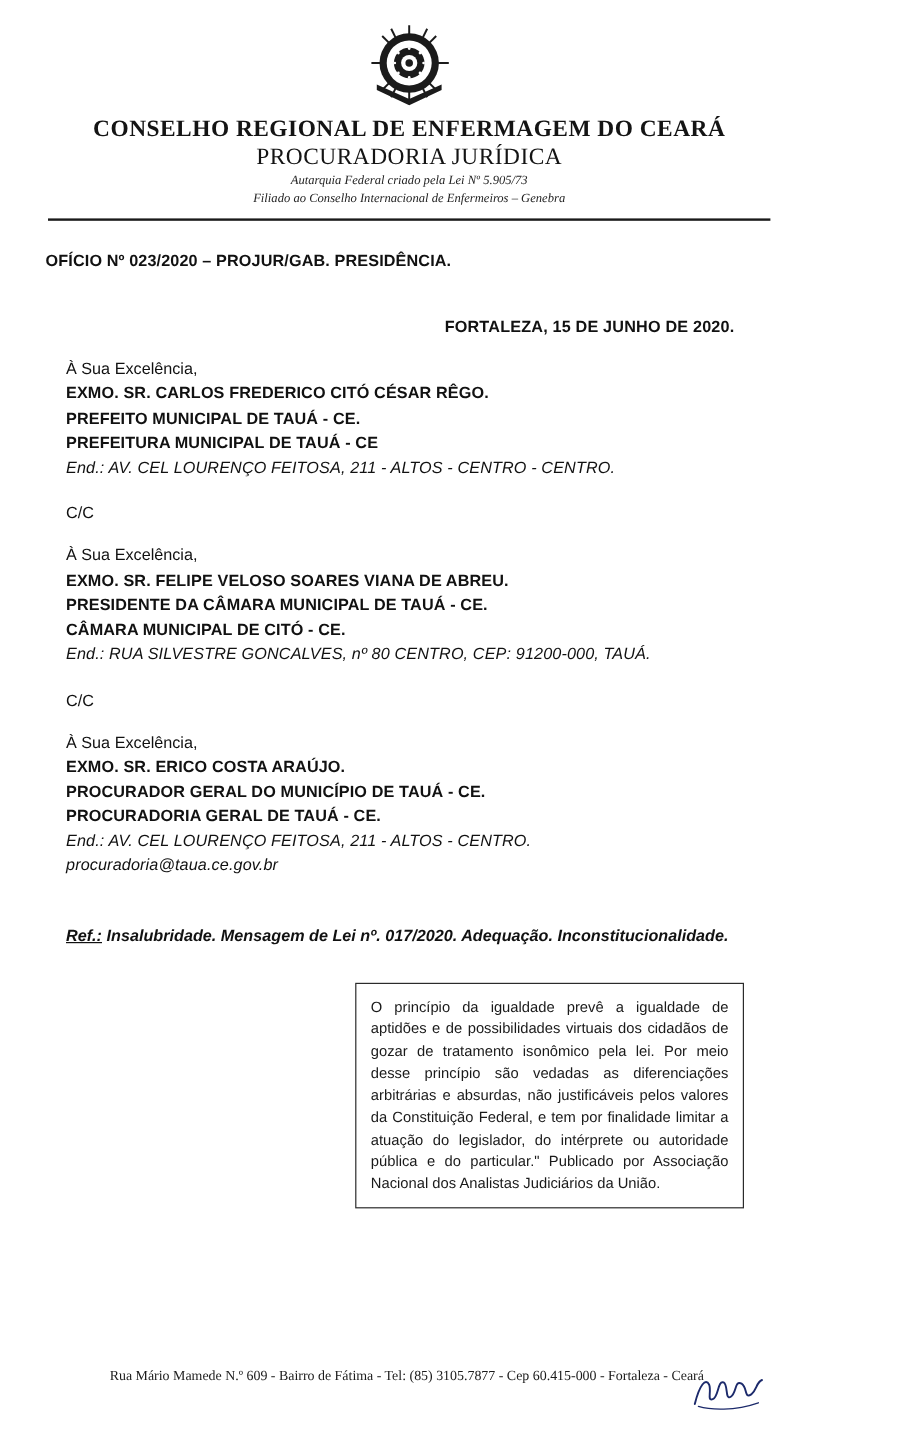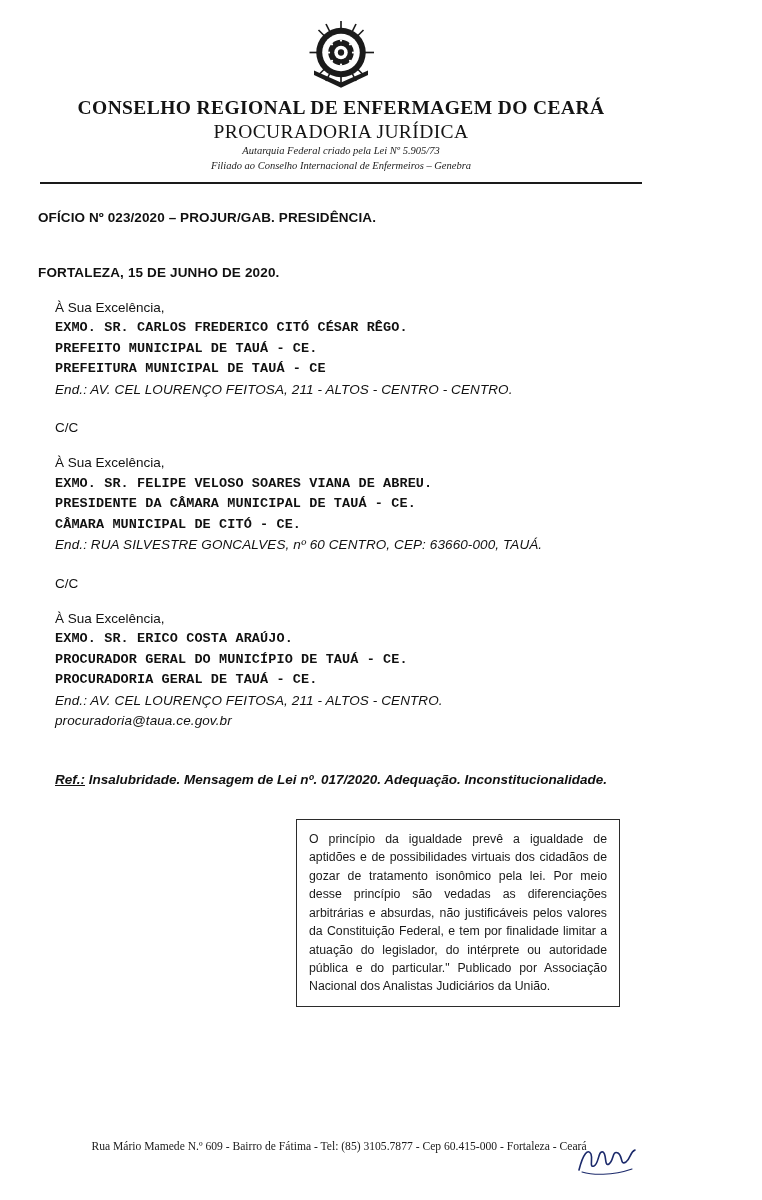--- a/index.html
+++ b/index.html
@@ -65,34 +65,35 @@
     padding: 0 44px 0 38px;
   }
   .oficio {
     margin-top: 26px;
     font-size: 13.5px;
     font-weight: bold;
     letter-spacing: 0.1px;
   }
   .city-date {
     margin-top: 40px;
+    text-align: right;
     font-size: 13.5px;
     font-weight: bold;
     letter-spacing: 0.15px;
     padding-right: 26px;
   }
 
   .block {
     margin-top: 18px;
     font-size: 13.5px;
     line-height: 1.52;
     padding-left: 17px;
   }
   .block .plain { font-weight: normal; }
-  .block .bold { font-weight: bold; letter-spacing: 0.1px; font-family: Liberation Mono, monospace; }
+  .block .bold { font-weight: bold; letter-spacing: 0.1px; }
   .block .ital { font-style: italic; font-weight: normal; letter-spacing: 0.1px; }
 
   .cc {
     margin-top: 20px;
     padding-left: 17px;
     font-size: 13.5px;
     font-weight: normal;
   }
 
   .ref {
@@ -218,21 +219,21 @@
       <div class="ital">End.: AV. CEL LOURENÇO FEITOSA, 211 - ALTOS - CENTRO - CENTRO.</div>
     </div>
 
     <div class="cc">C/C</div>
 
     <div class="block">
       <div class="plain">À Sua Excelência,</div>
       <div class="bold">EXMO. SR. FELIPE VELOSO SOARES VIANA DE ABREU.</div>
       <div class="bold">PRESIDENTE DA CÂMARA MUNICIPAL DE TAUÁ - CE.</div>
       <div class="bold">CÂMARA MUNICIPAL DE CITÓ - CE.</div>
-      <div class="ital">End.: RUA SILVESTRE GONCALVES, nº 60 CENTRO, CEP: 63660-000, TAUÁ.</div>
+      <div class="ital">End.: RUA SILVESTRE GONCALVES, nº 80 CENTRO, CEP: 91200-000, TAUÁ.</div>
     </div>
 
     <div class="cc">C/C</div>
 
     <div class="block">
       <div class="plain">À Sua Excelência,</div>
       <div class="bold">EXMO. SR. ERICO COSTA ARAÚJO.</div>
       <div class="bold">PROCURADOR GERAL DO MUNICÍPIO DE TAUÁ - CE.</div>
       <div class="bold">PROCURADORIA GERAL DE TAUÁ - CE.</div>
       <div class="ital">End.: AV. CEL LOURENÇO FEITOSA, 211 - ALTOS - CENTRO.</div>

